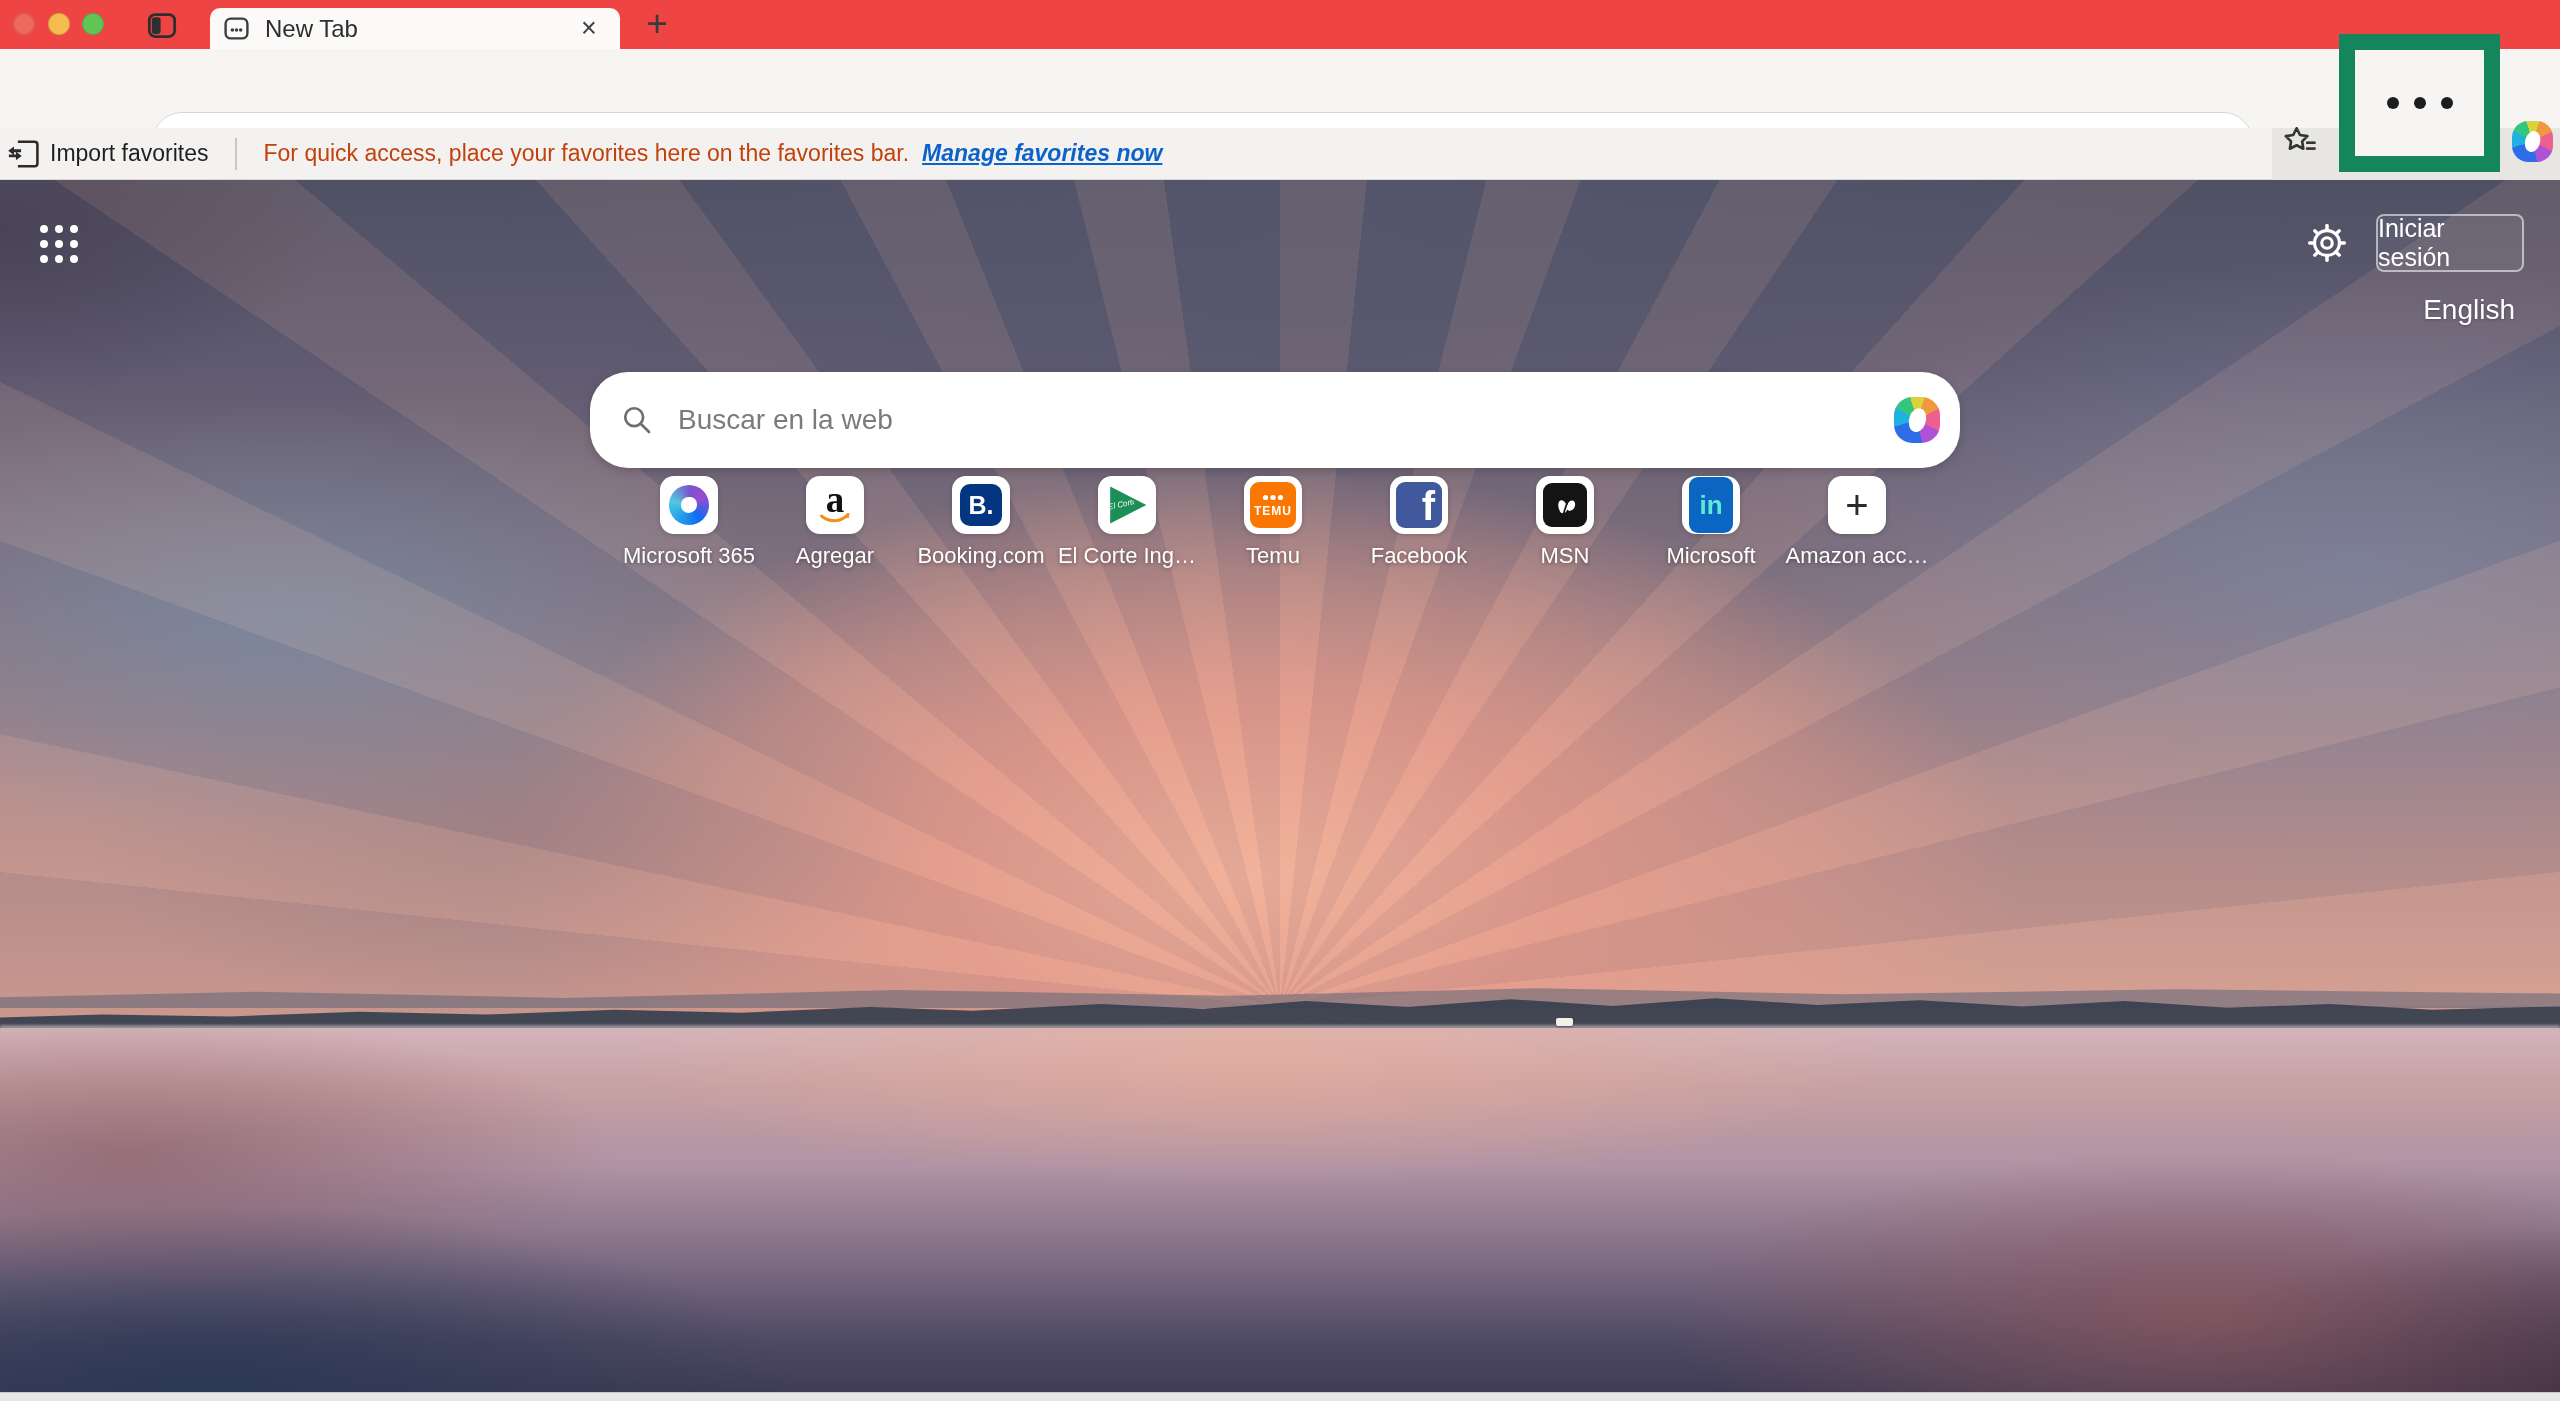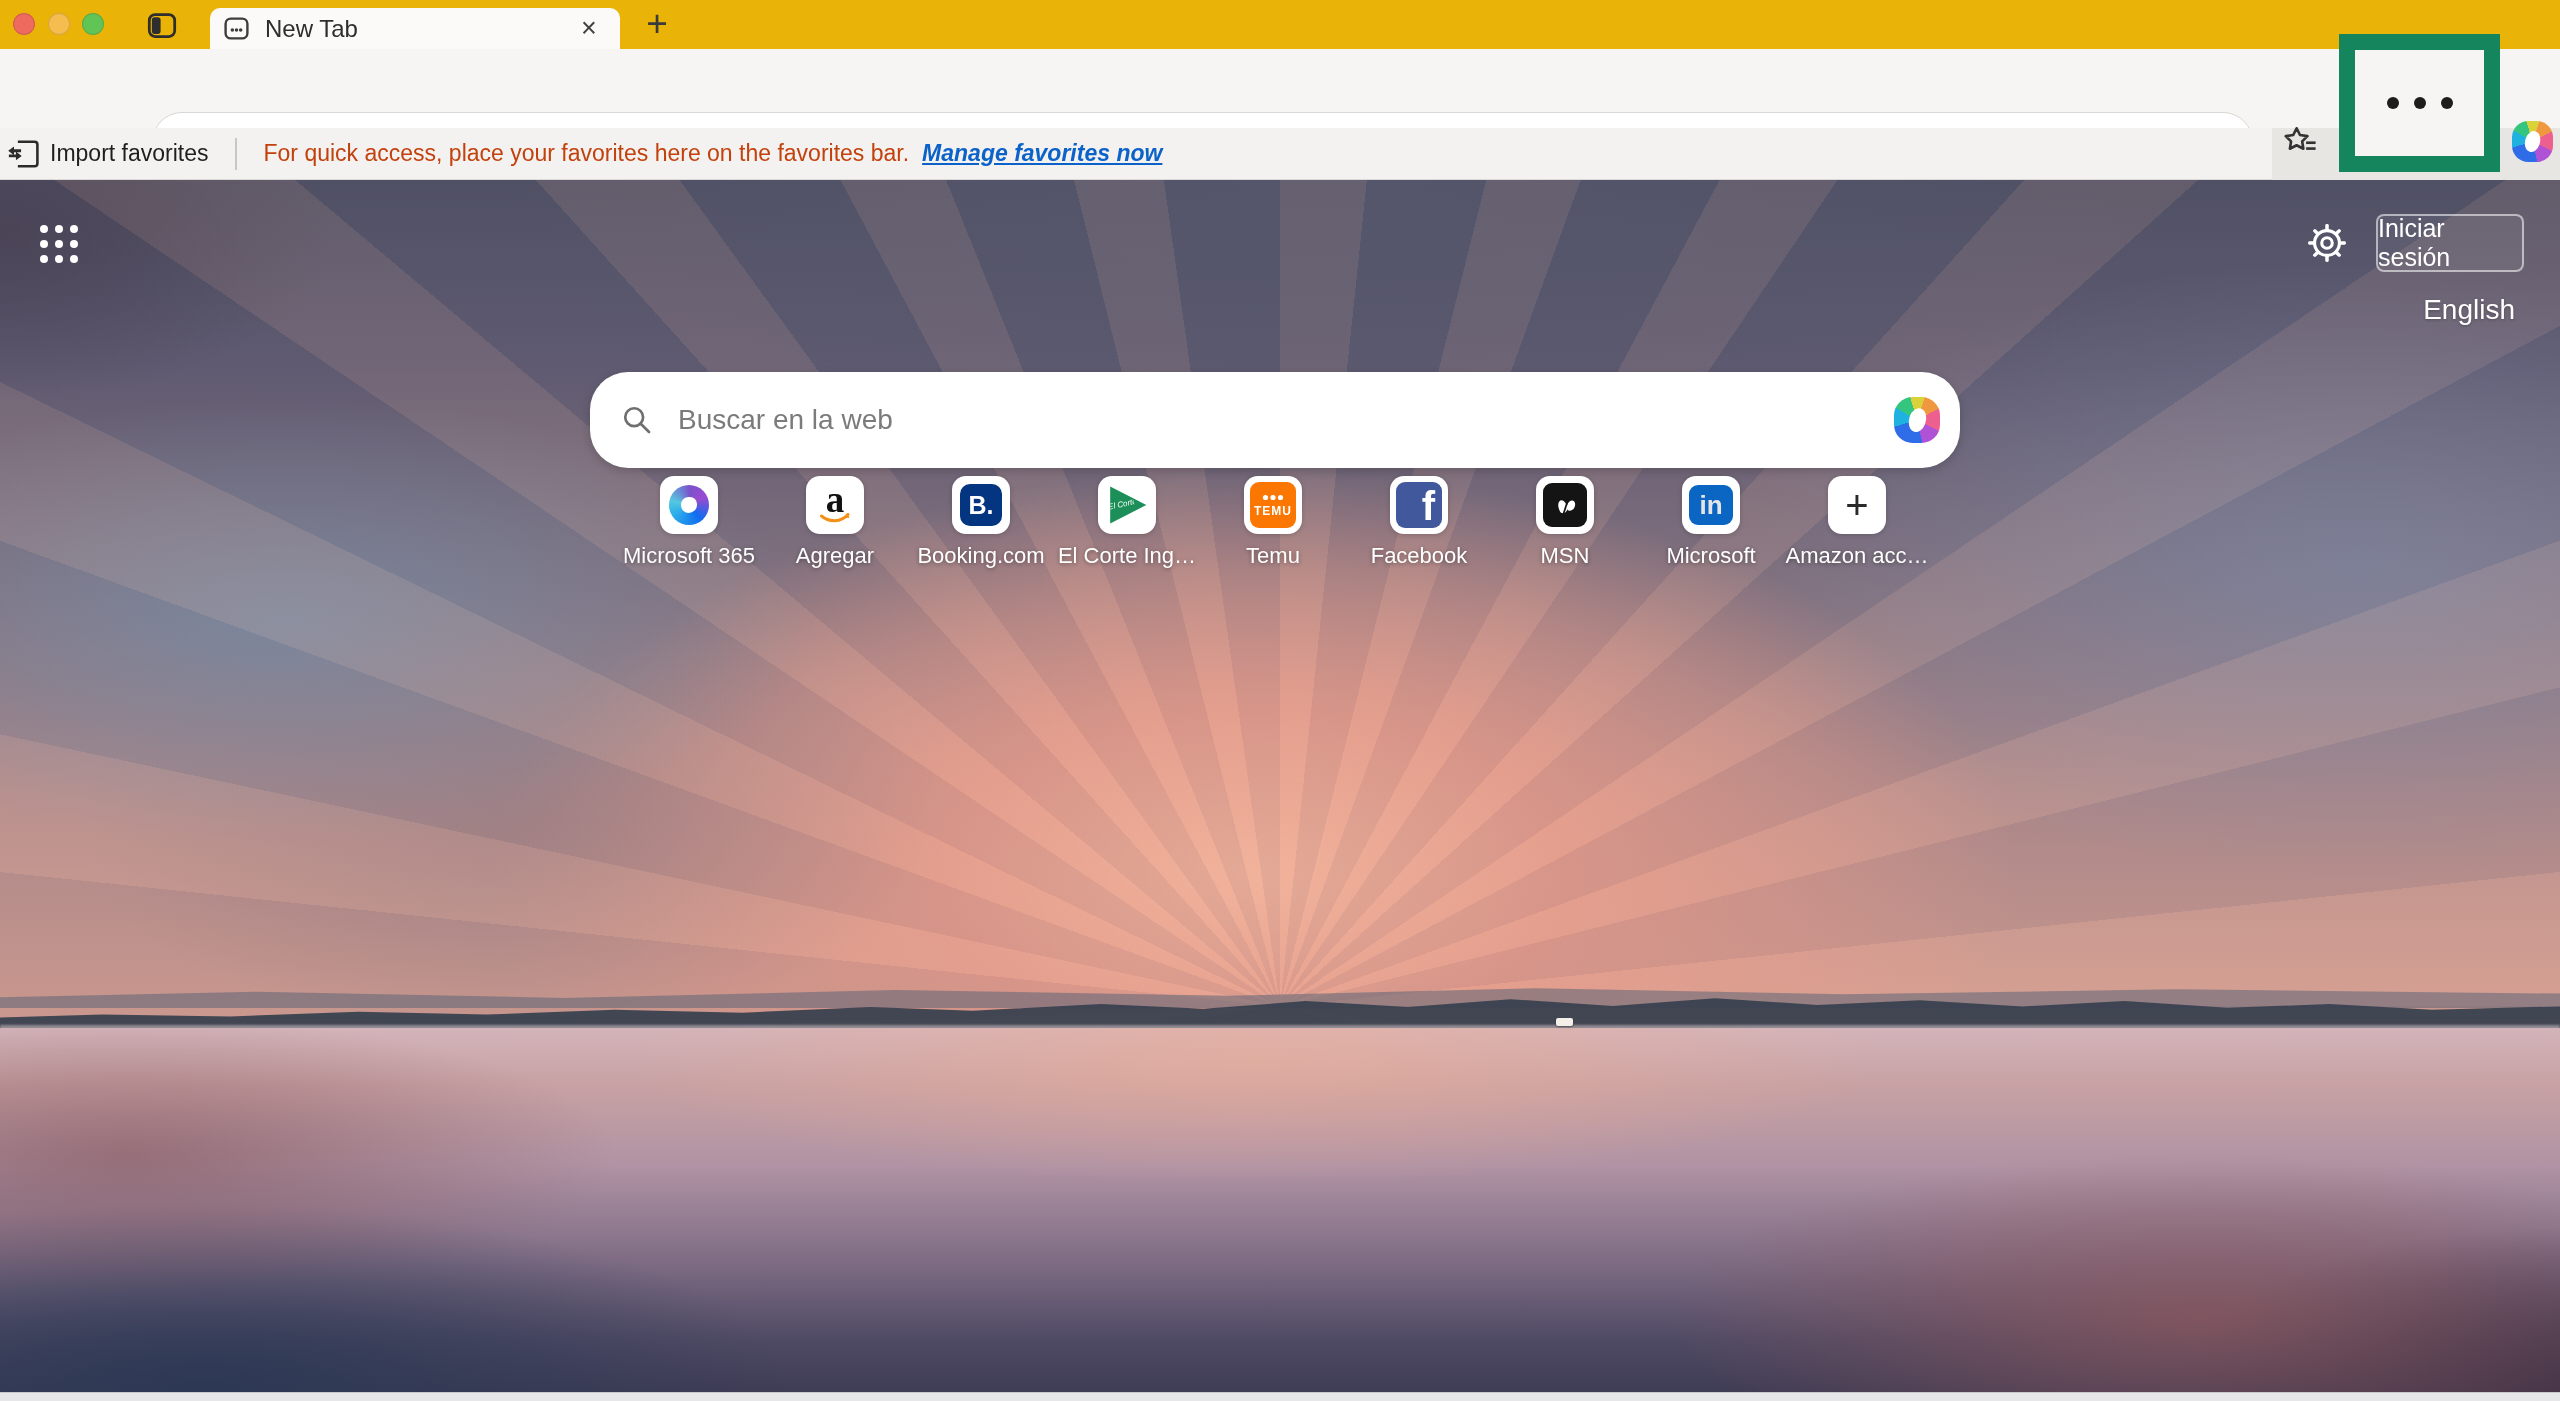--- a/index.html
+++ b/index.html
@@ -1,21 +1,21 @@
 <!DOCTYPE html>
 <html><head>
 <meta charset="utf-8">
 <style>
   * { box-sizing: border-box; margin: 0; padding: 0; }
   html,body { width: 2560px; height: 1401px; overflow: hidden; }
   body { font-family: "Liberation Sans", sans-serif; }
   .screen { position: relative; width: 2560px; height: 1401px; background:#e8e6e3; }
 
   
-  .tabbar { position:absolute; left:0; top:0; width:2560px; height:49px; background:#eab308; }
+  .tabbar { position:absolute; left:0; top:0; width:2560px; height:49px; background:#ef4444; }
   .traffic { position:absolute; top:13px; width:22px; height:22px; border-radius:50%; }
   .t-red   { left:13px; background:#ee6a5f; border:1px solid rgba(0,0,0,.12); }
   .t-yel   { left:48px; background:#f5bd4f; border:1px solid rgba(0,0,0,.12); }
   .t-grn   { left:82px; background:#61c454; border:1px solid rgba(0,0,0,.12); }
   .panelbtn { position:absolute; left:146px; top:10px; width:32px; height:30px; display:flex; align-items:center; justify-content:center; }
   .tab { position:absolute; left:210px; top:8px; width:410px; height:41px; background:#fbfaf9; border-radius:10px 10px 0 0; display:flex; align-items:center; }
   .tab-favicon { margin-left:13px; width:27px; height:27px; }
   .tab-title { margin-left:15px; font-size:24px; color:#2e2e2e; }
   .tab-close { position:absolute; right:16px; top:5px; width:30px; height:30px; font-size:27px; color:#3f3f3f; text-align:center; line-height:30px; cursor:default; }
   .newtab-btn { position:absolute; left:638px; top:6px; width:38px; height:38px; font-size:37px; font-weight:300; color:#3a3a3a; text-align:center; line-height:36px; }
@@ -107,21 +107,21 @@
   .az-a { font-size:37px; font-weight:bold; color:#111111; line-height:30px; font-family:"Liberation Serif", serif; }
   .az-smile { margin-top:-2px; }
   .ic-booking { width:42px; height:42px; background:#043580; border-radius:10px; color:#ffffff; font-size:25px; font-weight:bold; display:flex; align-items:center; justify-content:center; }
   .ic-eci { width:42px; height:42px; background:#1c8f58; clip-path:polygon(10% 6%, 96% 50%, 10% 94%); position:relative; }
   .ic-eci span { position:absolute; left:2px; top:16px; width:26px; font-size:8px; font-style:italic; color:#ffffff; white-space:nowrap; overflow:hidden; transform:rotate(-12deg); }
   .ic-temu { width:46px; height:46px; background:#fb7701; border-radius:9px; display:flex; flex-direction:column; align-items:center; justify-content:center; }
   .temu-txt { color:#ffffff; font-size:12px; font-weight:bold; letter-spacing:1px; margin-top:2px; }
   .ic-fb { width:46px; height:46px; background:#41599c; border-radius:9px; overflow:hidden; position:relative; }
   .ic-fb span { position:absolute; right:7px; top:2px; color:#ffffff; font-size:40px; font-weight:bold; }
   .ic-msn { width:44px; height:44px; background:#141414; border-radius:9px; display:flex; align-items:center; justify-content:center; }
-  .ic-in { width:44px; height:40px; background:#0a66c2; border-radius:9px; color:#e5e5e5; font-size:26px; font-weight:bold; display:flex; align-items:center; justify-content:center; }
+  .ic-in { width:44px; height:56px; background:#0a66c2; border-radius:9px; color:#5eead4; font-size:26px; font-weight:bold; display:flex; align-items:center; justify-content:center; }
   .ic-plus { font-size:40px; font-weight:300; color:#2a2a2a; line-height:40px; }
 
   
   .bottomstrip { position:absolute; left:0; top:1392px; width:2560px; height:9px; background:#e7e7e9; border-top:1px solid #c9c9c9; }
 </style>
 </head>
 <body>
 
 <div class="screen">
 

